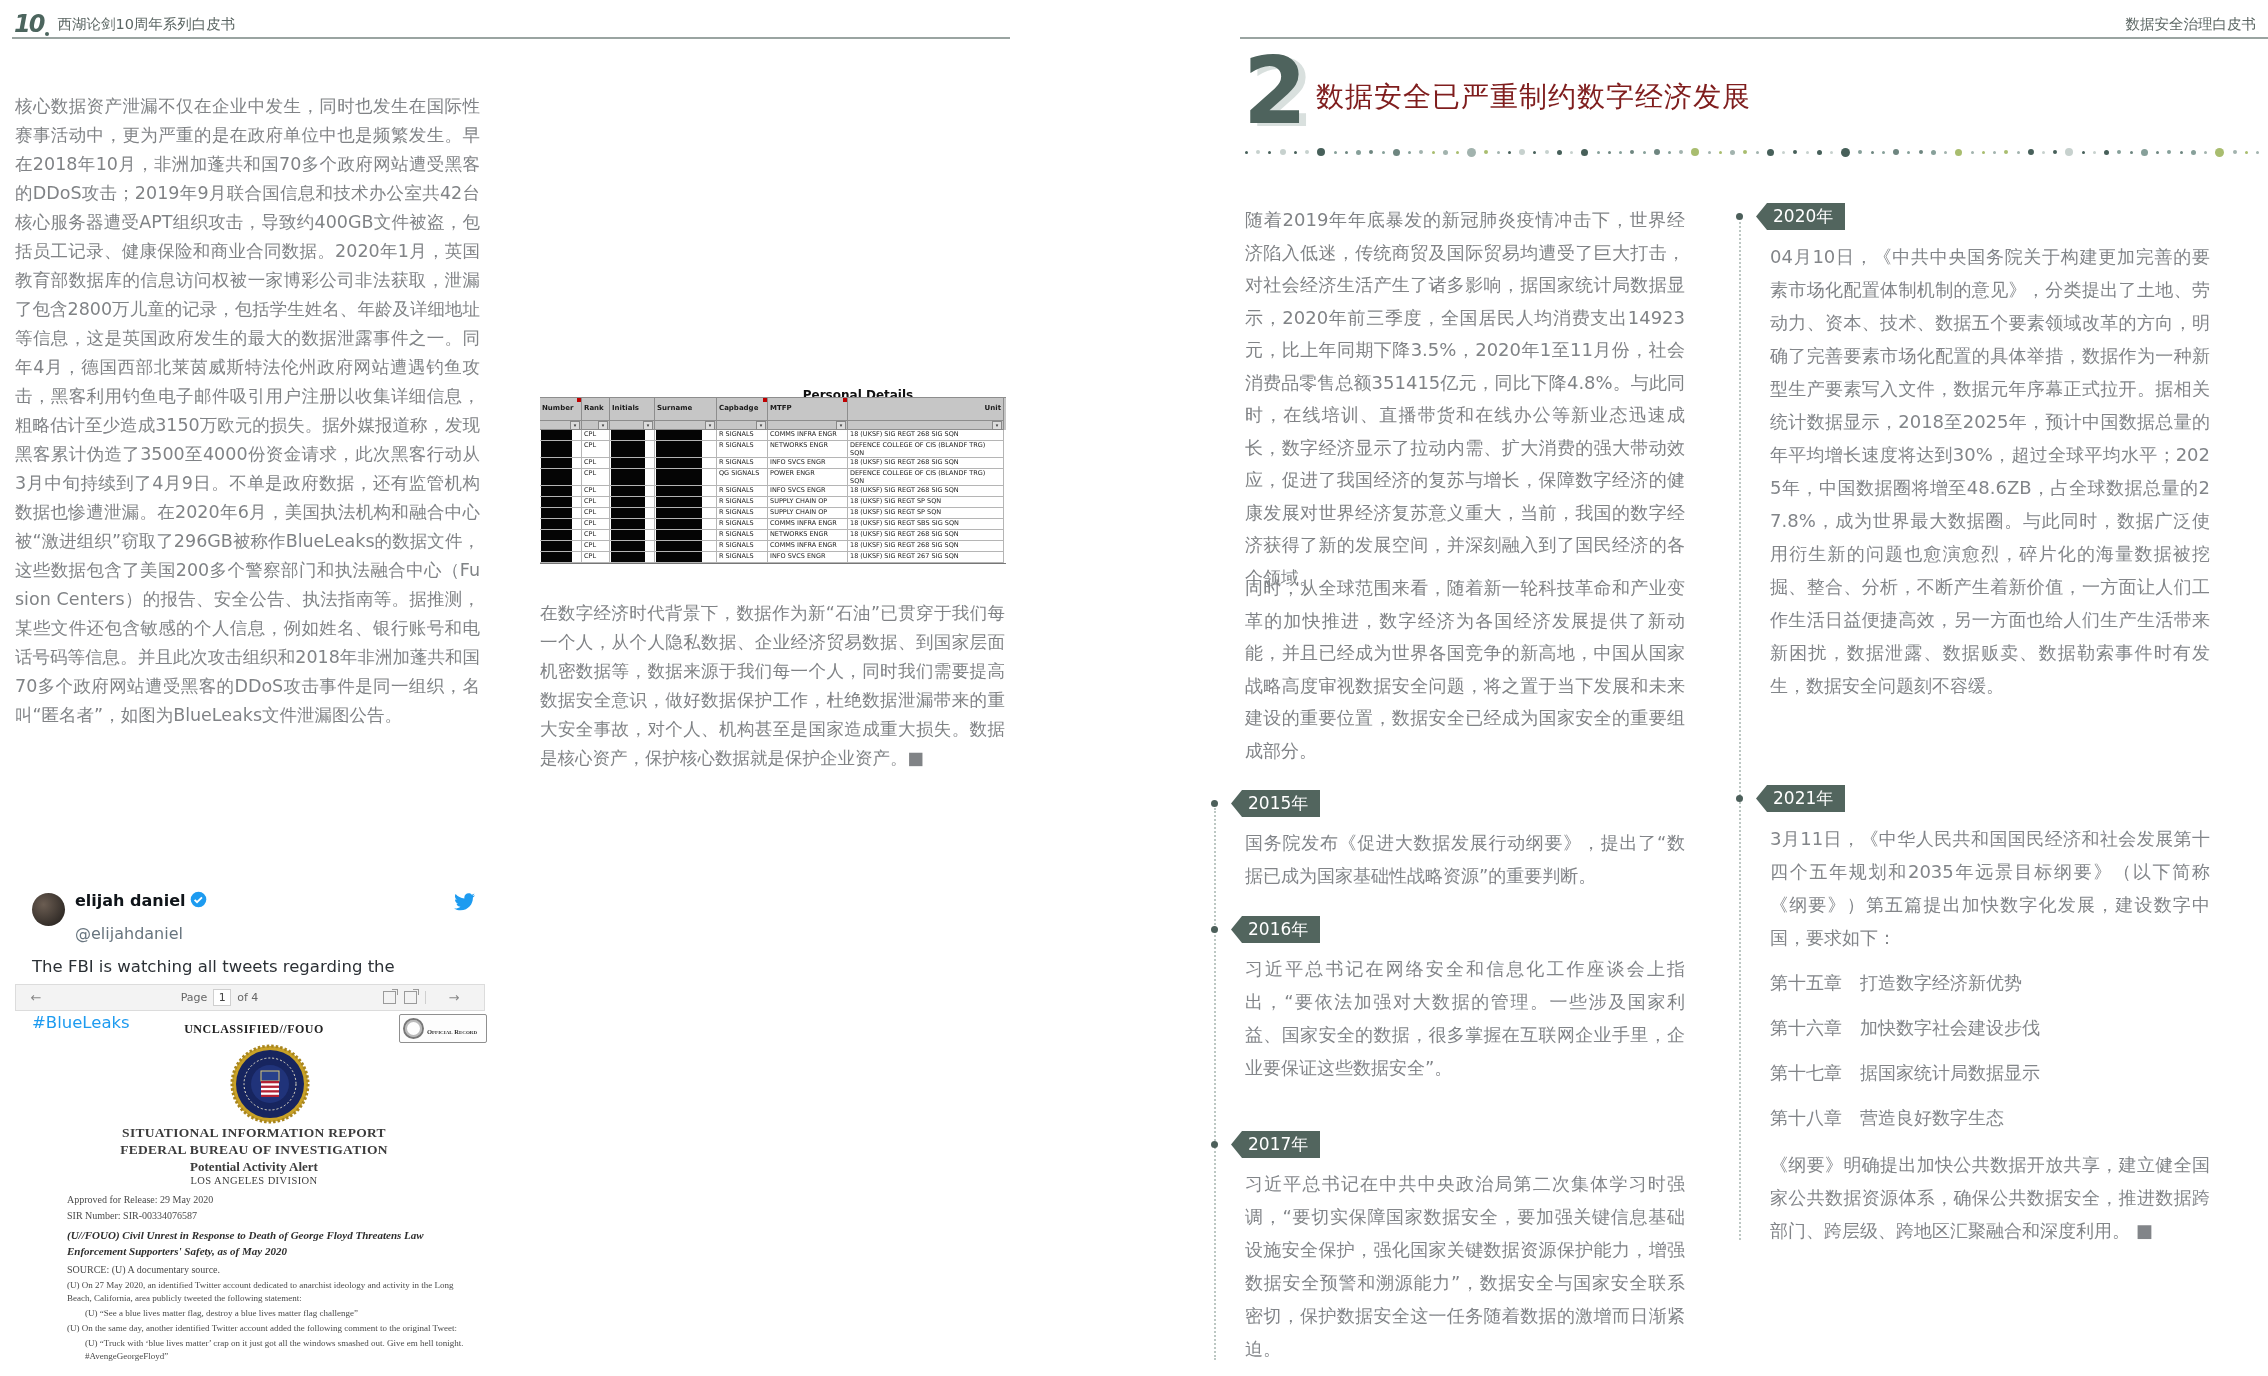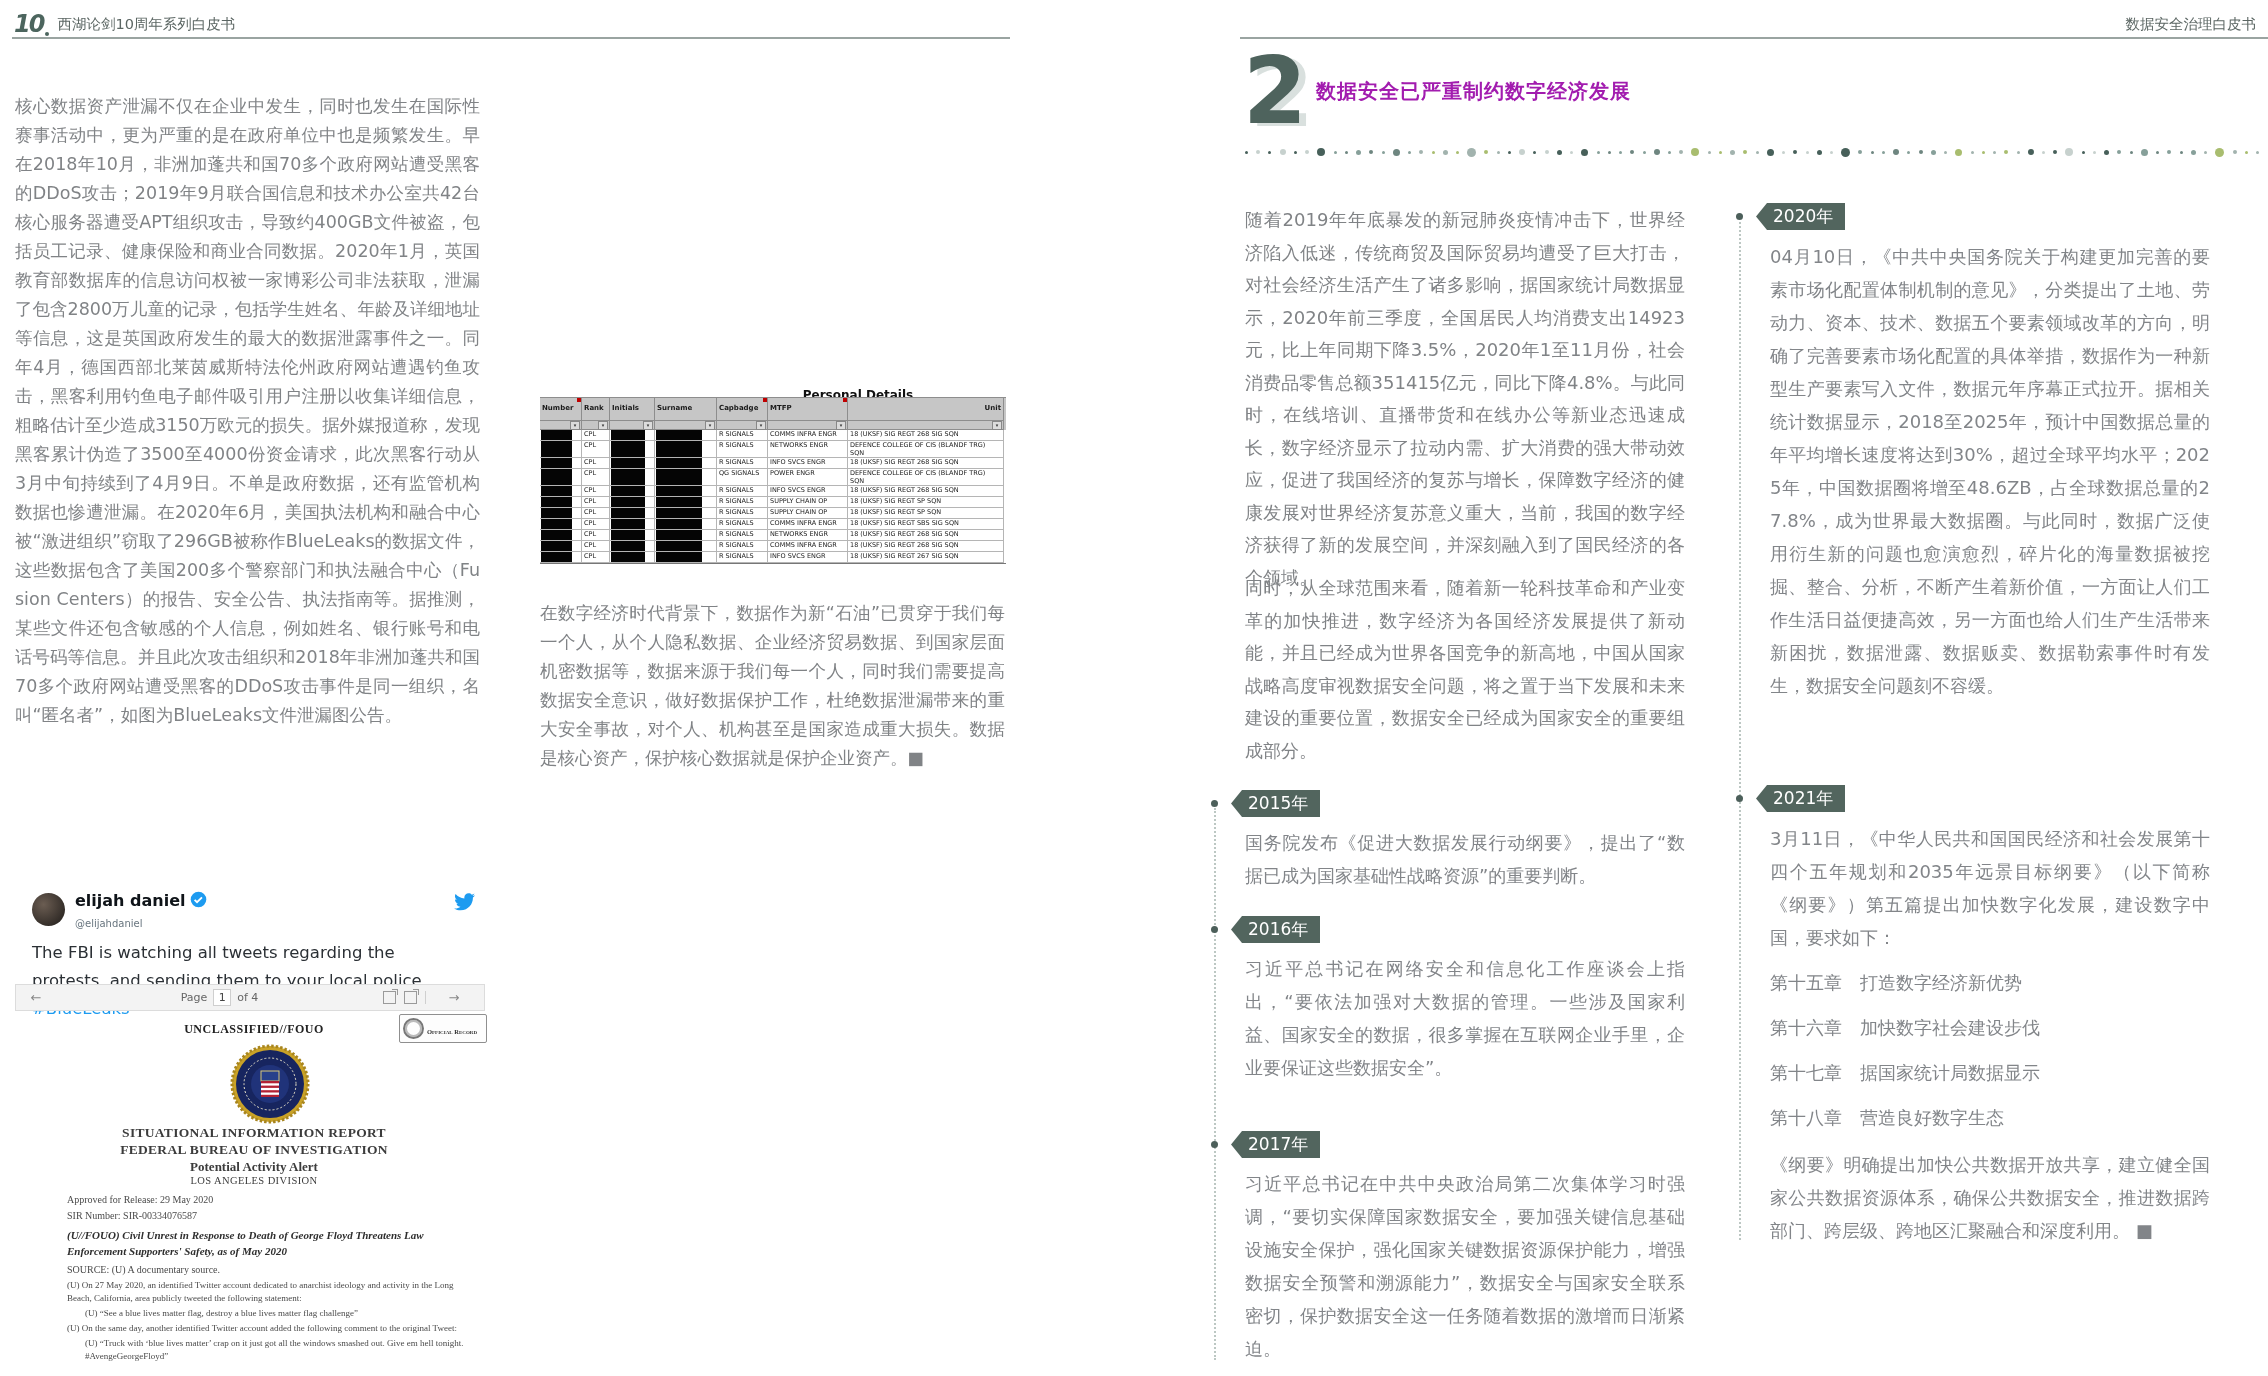--- a/index.html
+++ b/index.html
@@ -22,38 +22,38 @@
   .lp{font-size:17.5px;line-height:29px;width:465px;}
   .rp{font-size:18px;line-height:32.5px;width:440px;}
   .col1{left:15px;top:92px;}
   .col2a{left:540px;top:92px;}
   .col2b{left:540px;top:599px;}
   .rp1{left:1245px;top:204px;}
   .rp2{left:1245px;top:572px;}
 
   
   .secnum{position:absolute;left:1243px;top:46px;font-size:92px;font-weight:bold;color:#4e635d;line-height:92px;text-shadow:7px 3px 0 #d9e0de;}
-  .sectitle{position:absolute;left:1316px;top:78px;font-size:20px;font-weight:bold;color:#a21caf;letter-spacing:1px;}
+  .sectitle{position:absolute;left:1316px;top:78px;font-size:28px;font-weight:normal;color:#7f1d1d;letter-spacing:1px;}
   .dots{position:absolute;left:1245px;top:146px;width:1014px;height:12px;display:flex;justify-content:space-between;align-items:center;}
   .dots span{display:inline-block;border-radius:50%;flex:0 0 auto;}
 
   
   .tl-badge{position:absolute;height:27px;line-height:27px;background:#52655e;color:#ffffff;font-size:17px;padding:0 12px 0 17px;clip-path:polygon(0 50%,11px 0,100% 0,100% 100%,11px 100%);}
   .tl-text{position:absolute;width:440px;color:#828589;font-size:18px;line-height:33px;text-align:justify;word-break:break-all;}
   .bullet{position:absolute;width:7px;height:7px;border-radius:50%;background:#4c5f5a;}
   .vline{position:absolute;width:0;border-left:2px dotted #bcc7c3;}
   .chapter{margin-top:12px;}
   .tl-p2{margin-top:14px;}
 
   
   .tweet{position:absolute;left:15px;top:891px;width:468px;background:#fff;}
   .tw-head{position:relative;display:flex;align-items:flex-start;}
   .tw-avatar{width:33px;height:33px;border-radius:50%;background:radial-gradient(circle at 35% 35%,#6b5d52,#1d1a18);display:inline-block;margin:2px 10px 0 17px;}
   .tw-name{font-size:16px;font-weight:bold;color:#0f1419;}
-  .tw-handle{font-size:10px;color:#68757f;margin-top:8px;}
+  .tw-handle{font-size:16px;color:#68757f;margin-top:14px;}
   .tw-bird{position:absolute;right:8px;top:2px;}
   .tw-text{margin:10px 0 0 17px;font-size:16.5px;line-height:28px;color:#2b3035;width:440px;}
   .tw-tag{color:#1d9bf0;}
   .vbadge{margin-left:4px;vertical-align:-2px;}
 
   
   .pdfbar{position:absolute;left:15px;top:984px;width:468px;height:25px;background:#f3f3f3;border:1px solid #dcdcdc;display:flex;align-items:center;font-size:11px;color:#666;}
   .pb-arrow{width:40px;text-align:center;font-size:13px;color:#888;}
   .pb-center{flex:1;display:flex;justify-content:center;align-items:center;gap:6px;}
   .pb-box{display:inline-block;background:#fff;border:1px solid #cfcfcf;min-width:16px;height:15px;line-height:15px;text-align:center;color:#444;}

